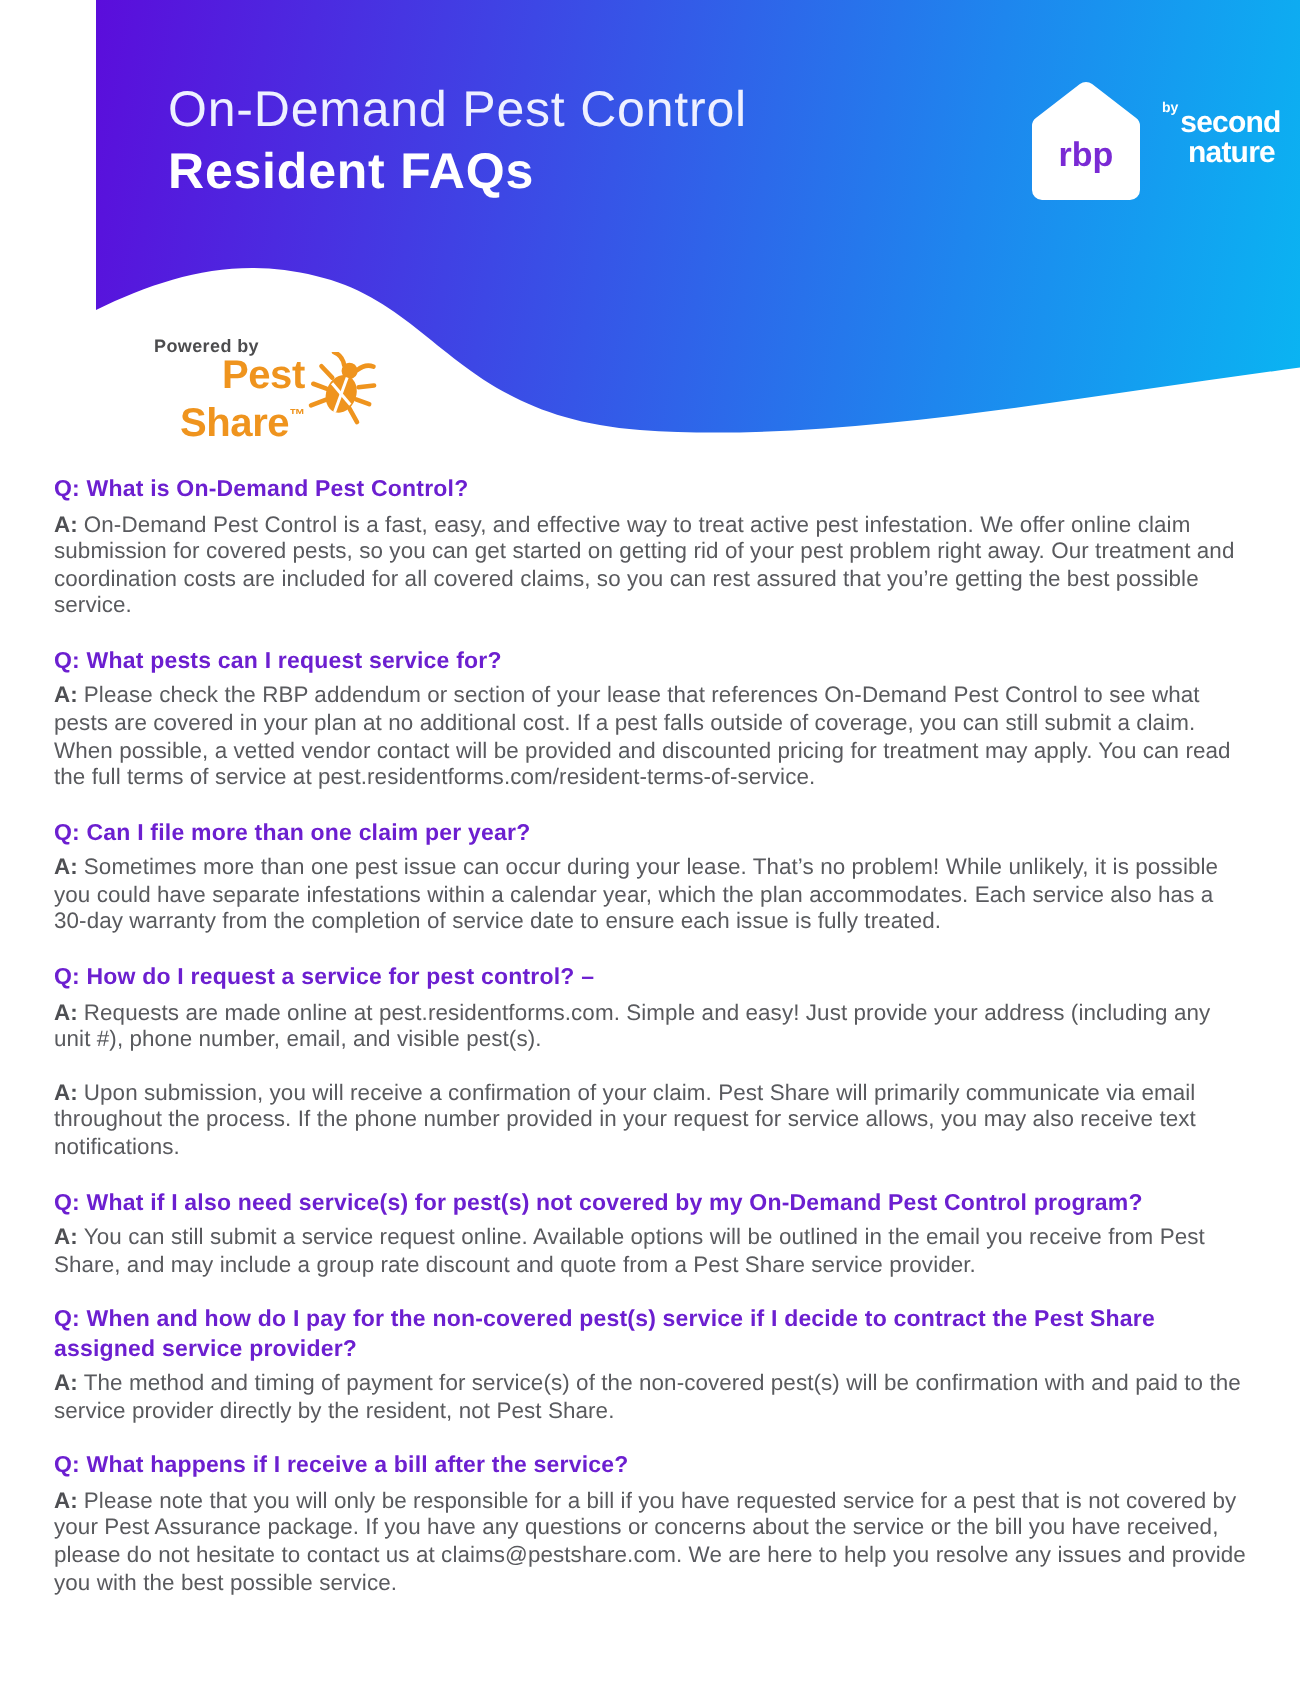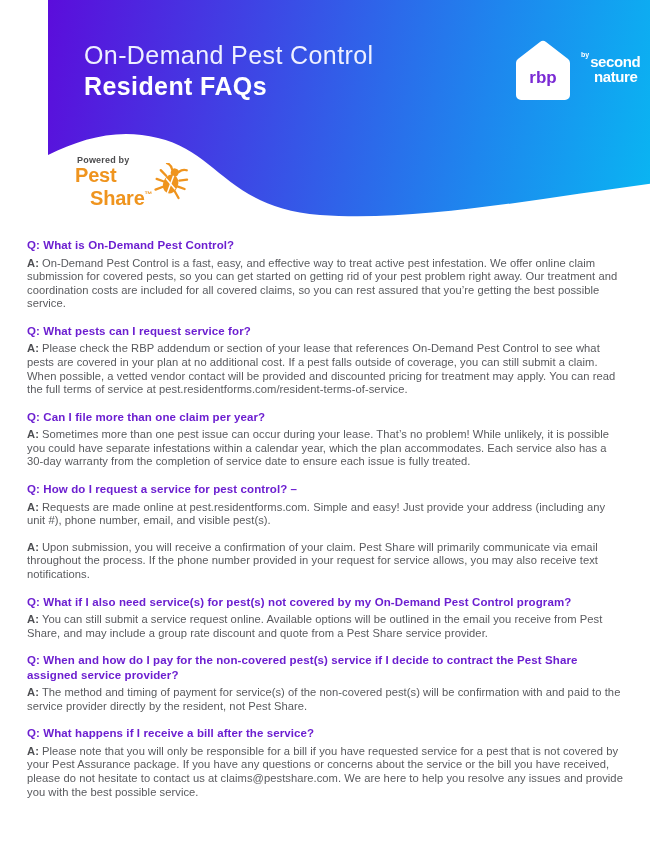--- a/index.html
+++ b/index.html
@@ -19,24 +19,24 @@
   .title1{font-size:25px;font-weight:400;letter-spacing:.4px;color:#eef0ff;line-height:1.25;}
   .title2{font-size:25px;font-weight:700;letter-spacing:.4px;line-height:1.25;}
   
   .rbp-lockup{position:absolute;left:464px;top:38px;display:flex;align-items:center;}
   .rbp-mark{width:62px;height:66px;display:block;}
   .sn-text{margin-left:7px;color:#ffffff;margin-top:-6px;}
   .sn-by{font-size:7px;font-weight:700;vertical-align:10px;margin-right:1px;}
   .sn-l1{font-size:15px;font-weight:700;letter-spacing:-.4px;display:inline;}
   .sn-l2{font-size:15px;font-weight:700;letter-spacing:-.4px;margin-left:13px;margin-top:-3px;}
   
-  .powered{position:absolute;left:27px;top:155px;z-index:3;}
+  .powered{position:absolute;left:27px;top:168px;z-index:3;}
   .powered-label{font-size:9px;color:#4c4c4e;font-weight:700;letter-spacing:.2px;margin-left:2px;}
   .ps-row{display:flex;align-items:flex-start;margin-top:1px;}
-  .ps-words{color:#ef941e;font-weight:700;line-height:19px;font-size:20px;letter-spacing:-.2px;}
+  .ps-words{color:#ef941e;font-weight:700;line-height:19px;font-size:20px;letter-spacing:-.2px;text-align:right;}
   .ps-l2{margin-left:15px;}
   .ps-tm{font-size:8px;vertical-align:8px;}
   .ps-bug{width:35px;height:37px;margin-left:2px;margin-top:-3px;}
   
   .content{padding:8px 27px 0 27px;}
   .faq{margin:0 0 13px 0;}
   .faq .q{
     margin:0 0 4px 0;font-size:11.5px;font-weight:700;color:#6c1fd0;
     line-height:14.5px;letter-spacing:.1px;
   }

